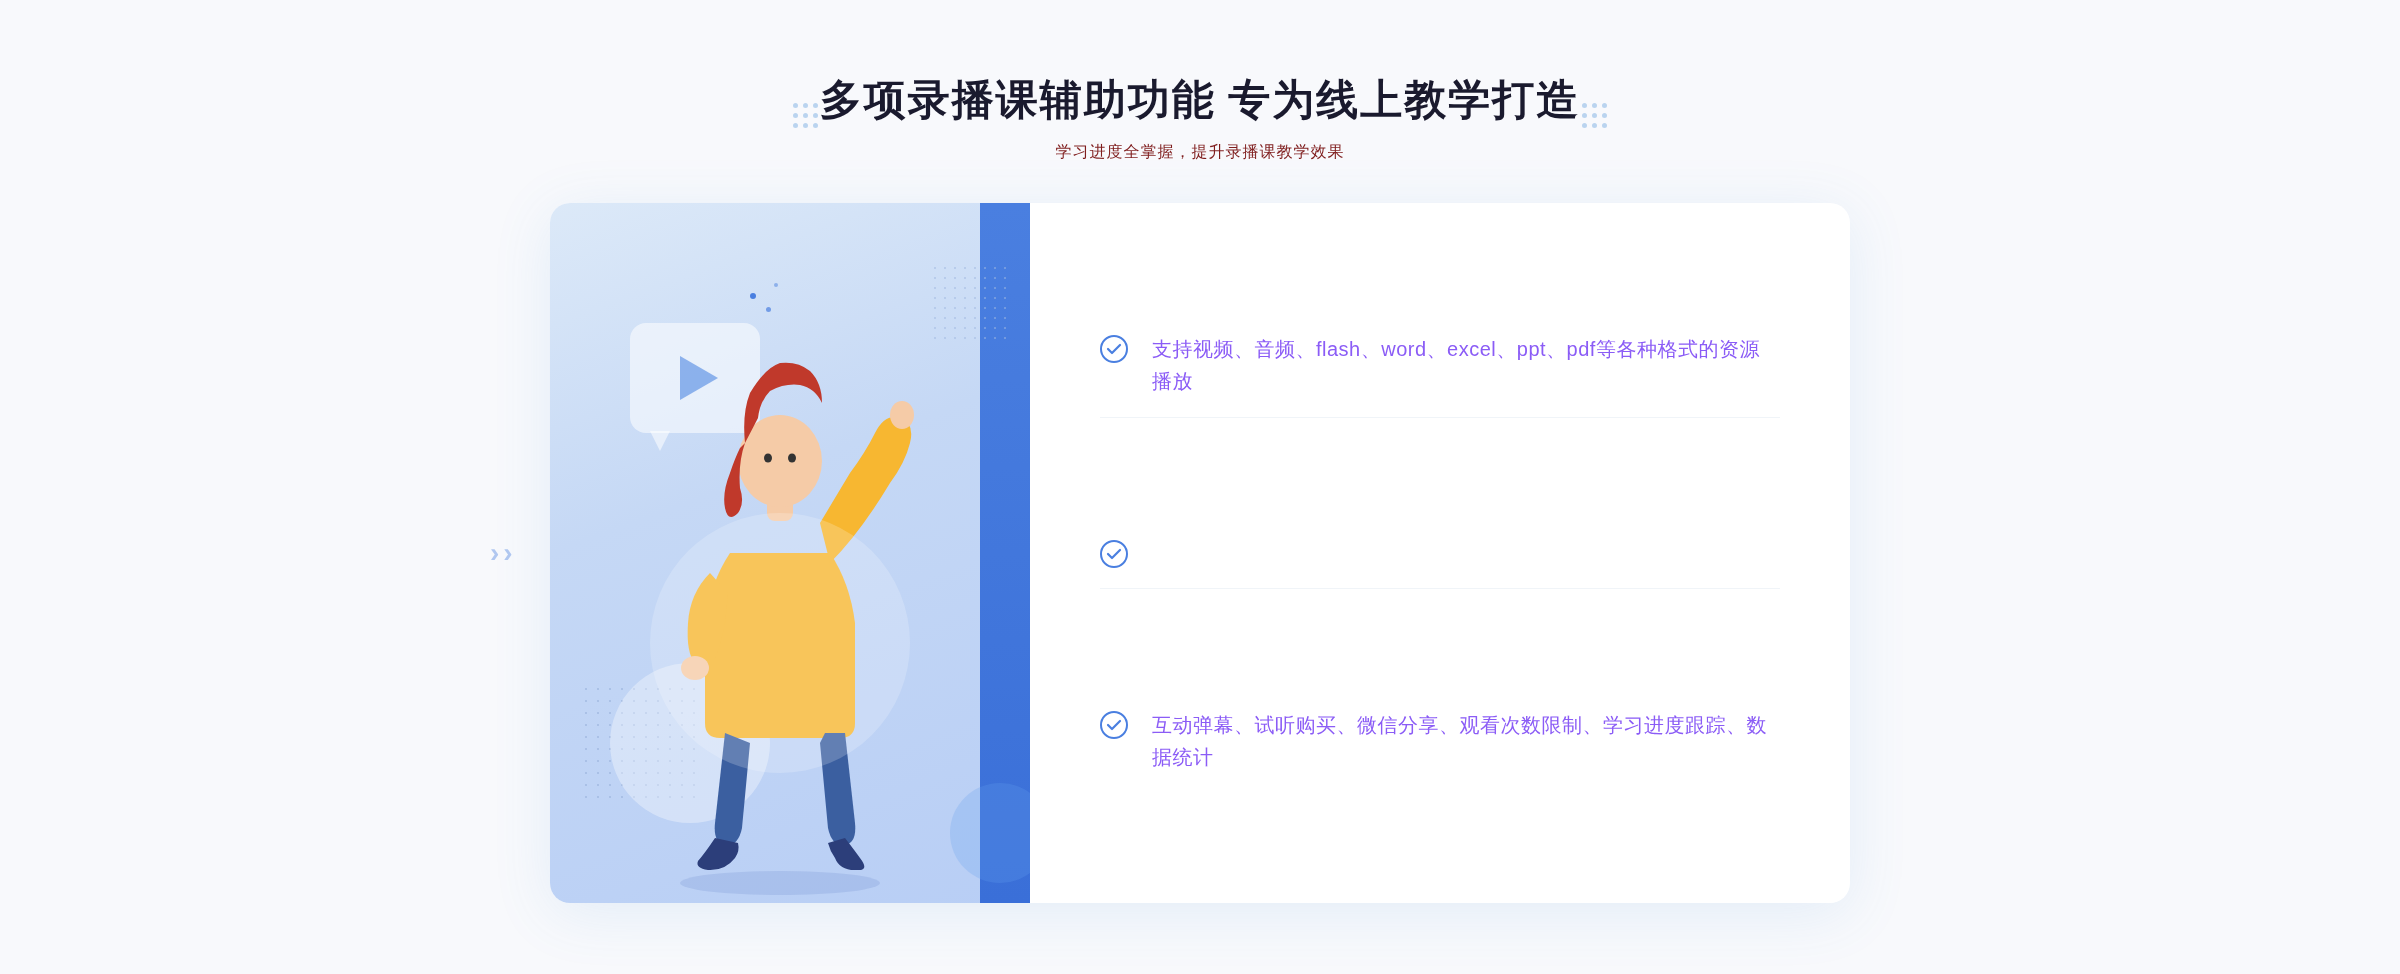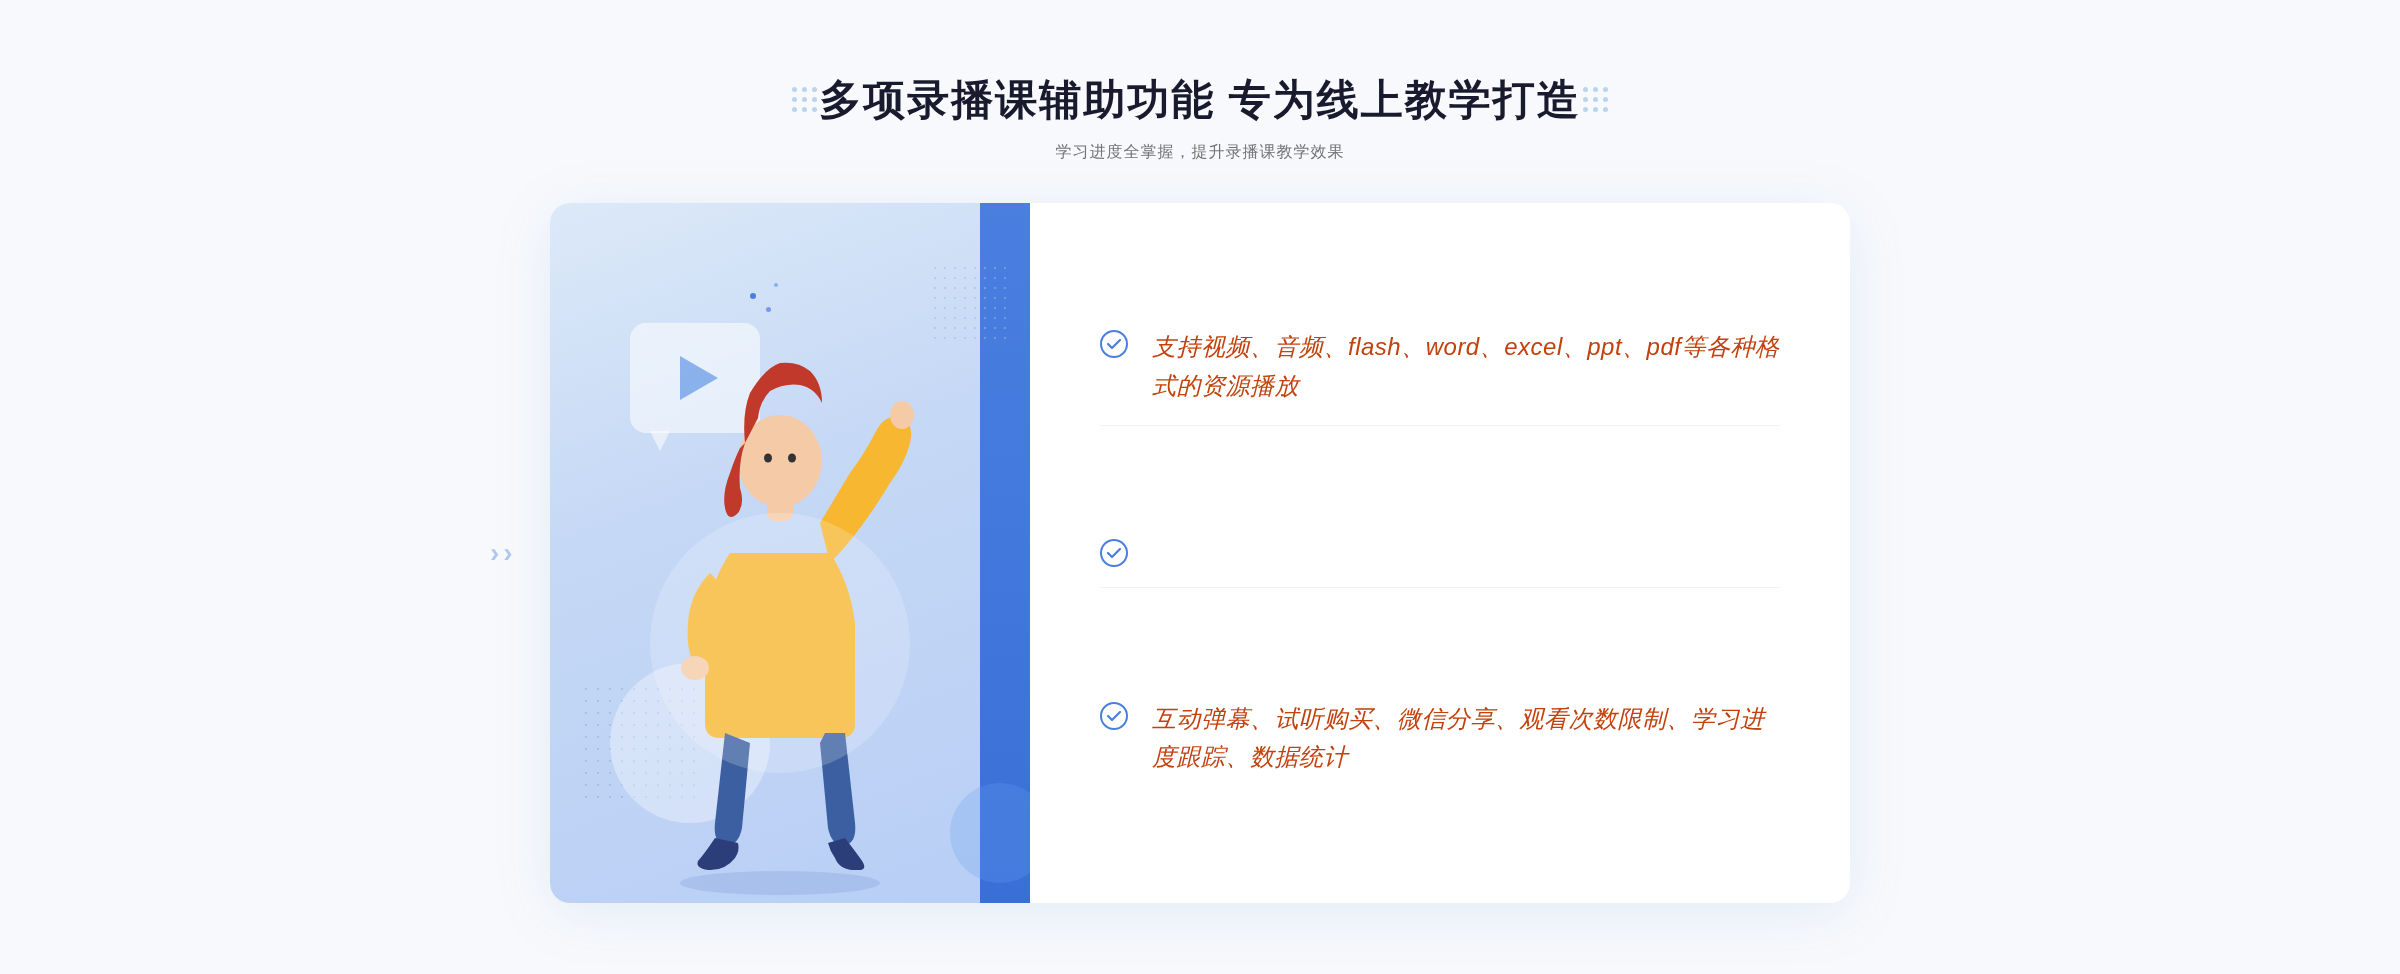--- a/index.html
+++ b/index.html
@@ -27,24 +27,25 @@
     }
 
     .header {
       text-align: center;
       margin-bottom: 40px;
       position: relative;
     }
 
     .header-title-row {
       display: flex;
-      align-items: center;
+      align-items: flex-end;
       justify-content: center;
       gap: 2px;
       margin-bottom: 14px;
+      font-family: Liberation Serif, serif;
     }
 
     .dots-icon {
       display: flex;
       flex-direction: column;
       gap: 5px;
       opacity: 0.35;
     }
 
     .dots-icon .dot-row {
@@ -61,21 +62,21 @@
 
     .header-title {
       font-size: 42px;
       font-weight: 600;
       color: #1a1a2e;
       letter-spacing: 2px;
     }
 
     .header-subtitle {
       font-size: 16px;
-      color: #737373;
+      color: #7f1d1d;
       letter-spacing: 1px;
     }
 
     .content-card {
       display: flex;
       width: 1300px;
       background: white;
       border-radius: 20px;
       box-shadow: 0 10px 60px rgba(74, 144, 217, 0.12);
       overflow: visible;
@@ -225,25 +226,24 @@
       flex-shrink: 0;
       margin-top: 2px;
     }
 
     .check-icon svg {
       width: 28px;
       height: 28px;
     }
 
     .feature-text {
-      font-size: 24px;
-      color: #c2410c;
+      font-size: 20px;
+      color: #8b5cf6;
       line-height: 1.6;
       letter-spacing: 0.5px;
-      font-style: italic;
     }
 
     
     .left-chevrons {
       position: absolute;
       left: -60px;
       top: 50%;
       transform: translateY(-50%);
       display: flex;
       flex-direction: column;

